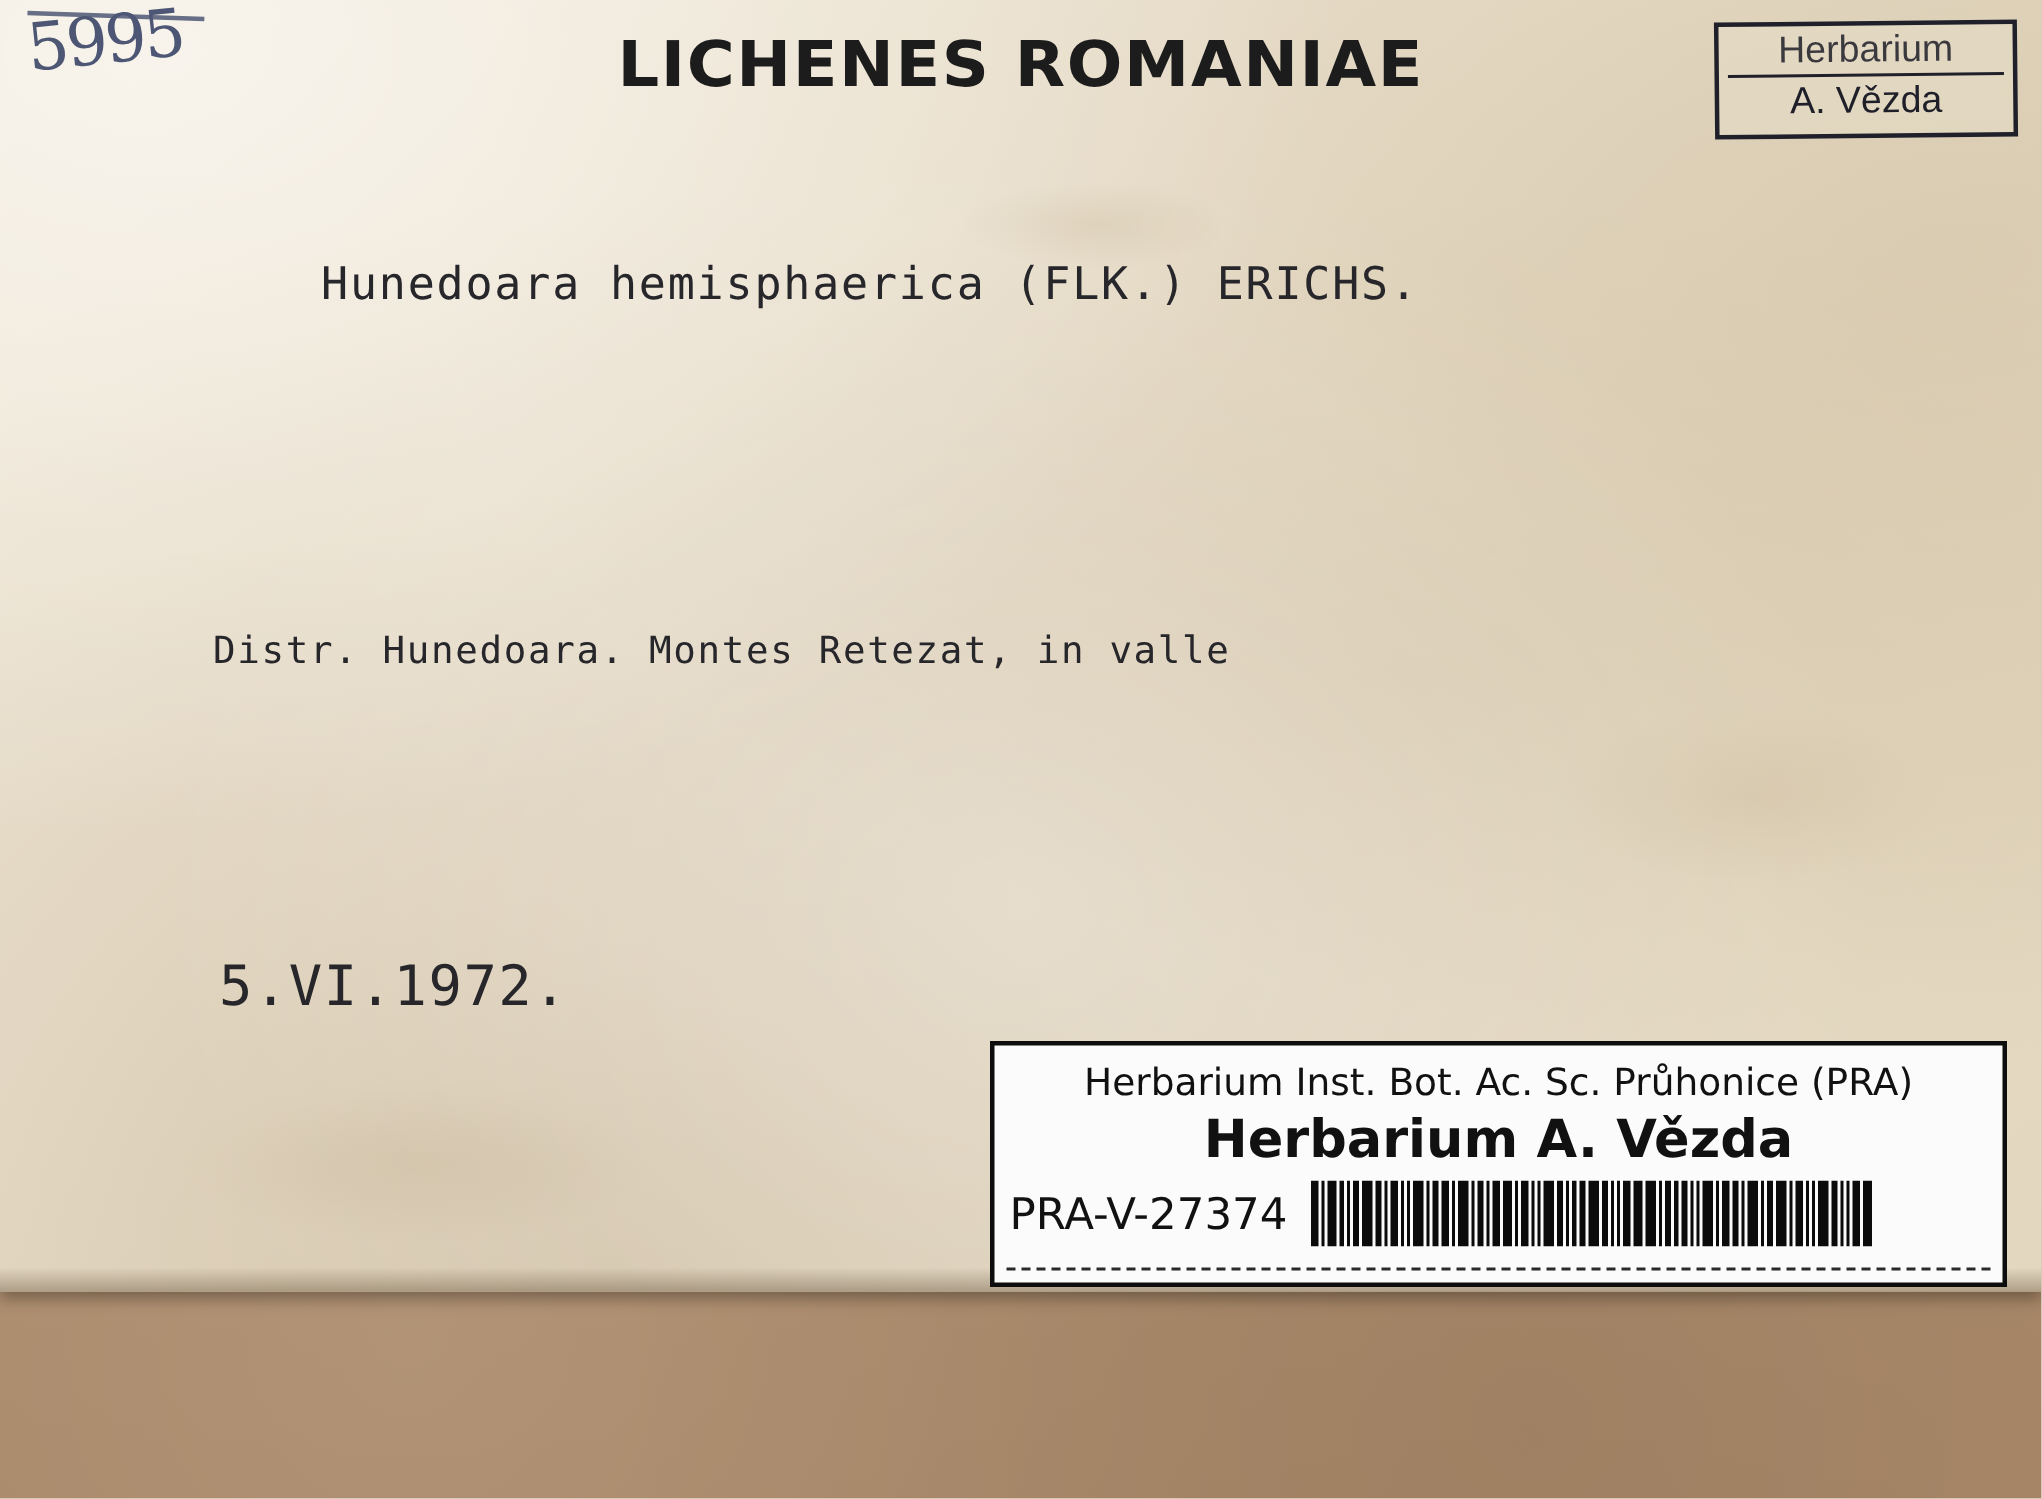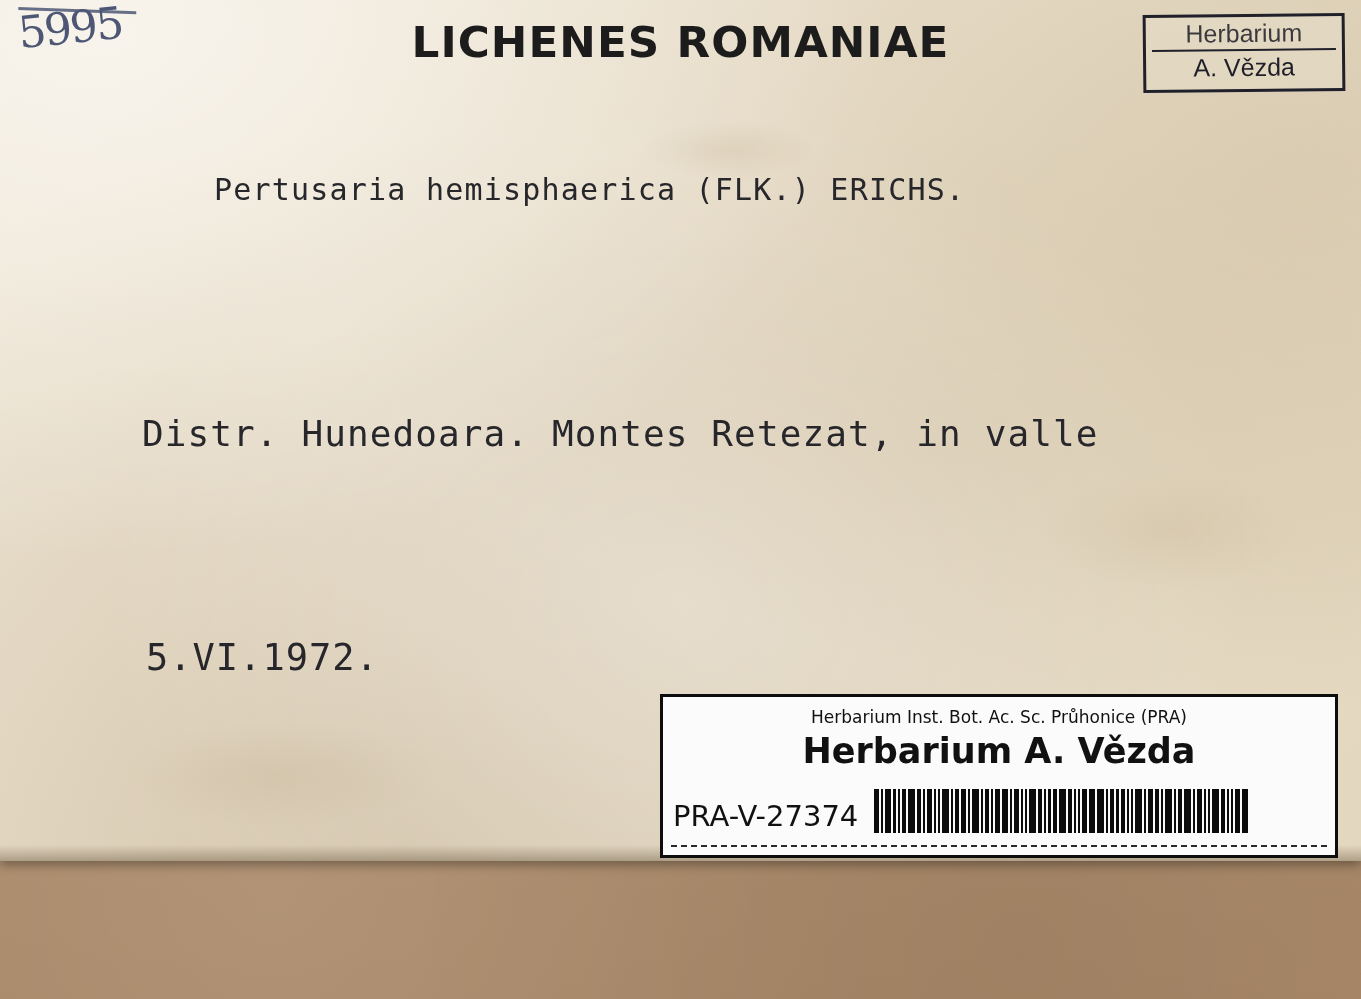--- a/index.html
+++ b/index.html
@@ -133,21 +133,21 @@
   }
   #species {
     left: 214px;
     top: 172px;
     font-size: 30px;
     letter-spacing: 1.2px;
   }
   #locality {
     left: 142px;
     top: 296px;
-    font-size: 36px;
+    font-size: 25px;
     letter-spacing: 1.1px;
     line-height: 55px;
   }
   #date {
     left: 146px;
     top: 636px;
     font-size: 37px;
     letter-spacing: 1px;
   }
   
@@ -169,39 +169,39 @@
     width: 678px;
     height: 164px;
     background: #fbfbfb;
     border: 3px solid #0d0d0d;
     box-sizing: border-box;
   }
   #barcode-label .bl-line1 {
     margin: 10px 0 0 0;
     text-align: center;
     font-family: "DejaVu Sans", sans-serif;
-    font-size: 17px;
+    font-size: 25px;
     color: #111;
   }
   #barcode-label .bl-line2 {
     margin: 4px 0 0 0;
     text-align: center;
     font-family: "DejaVu Sans", sans-serif;
     font-weight: bold;
     font-size: 35px;
     color: #111;
   }
   #barcode-row {
     position: absolute;
     left: 0;
     top: 88px;
     width: 100%;
     height: 48px;
     display: flex;
-    align-items: flex-end;
+    align-items: center;
   }
   #barcode-id {
     margin-left: 10px;
     font-family: "DejaVu Sans", sans-serif;
     font-size: 29px;
     color: #111;
     white-space: nowrap;
   }
   #barcode-bars {
     margin-left: 16px;
@@ -251,21 +251,21 @@
     </div>
 
     <div id="header-title">LICHENES ROMANIAE</div>
 
     <div id="stamp">
       <div class="line line1">Herbarium</div>
       <div class="sep"></div>
       <div class="line line2">A. Vězda</div>
     </div>
 
-    <div class="typed" id="species">Pertusaria hemisphaerica (FLK.) ERICHS.</div>
+    <div class="typed" id="species">Hunedoara hemisphaerica (FLK.) ERICHS.</div>
 
     <div class="typed" id="locality">
       <div>Distr. Hunedoara. Montes Retezat, in valle</div>
     </div>
 
     <div class="typed" id="date">5.VI.1972.</div>
 
 
     <div class="edge-shadow"></div>
   </div>

